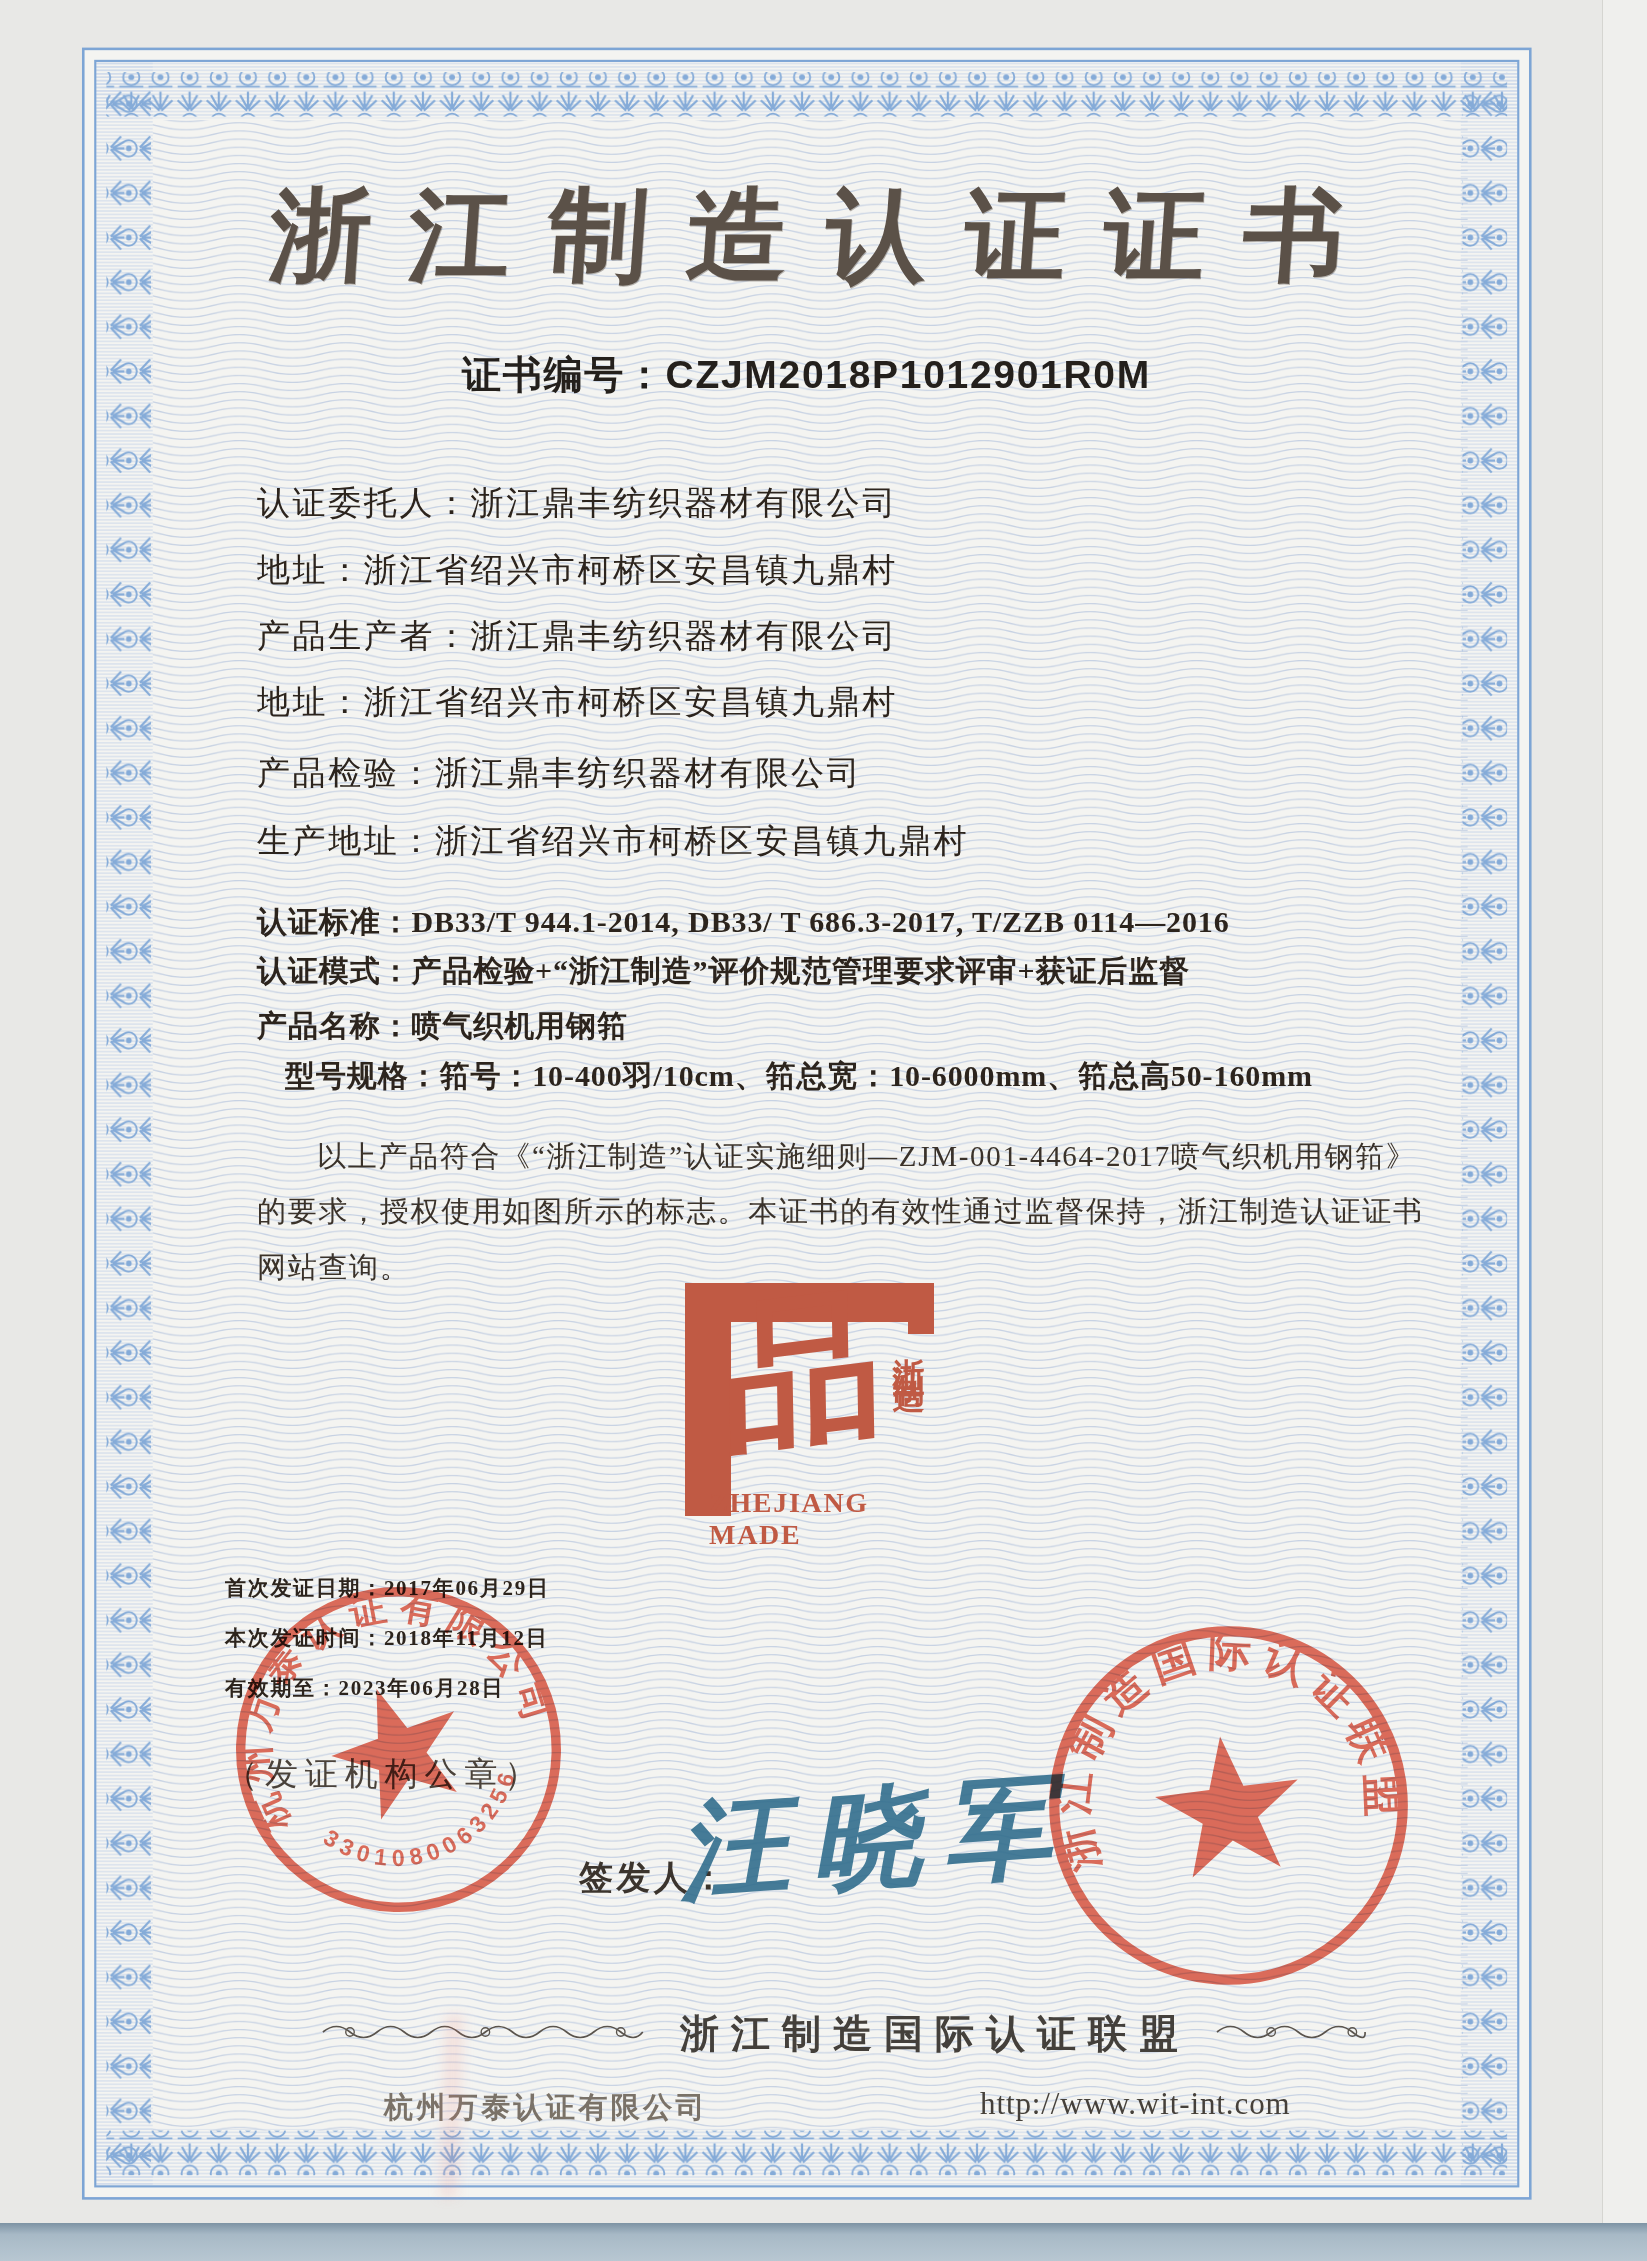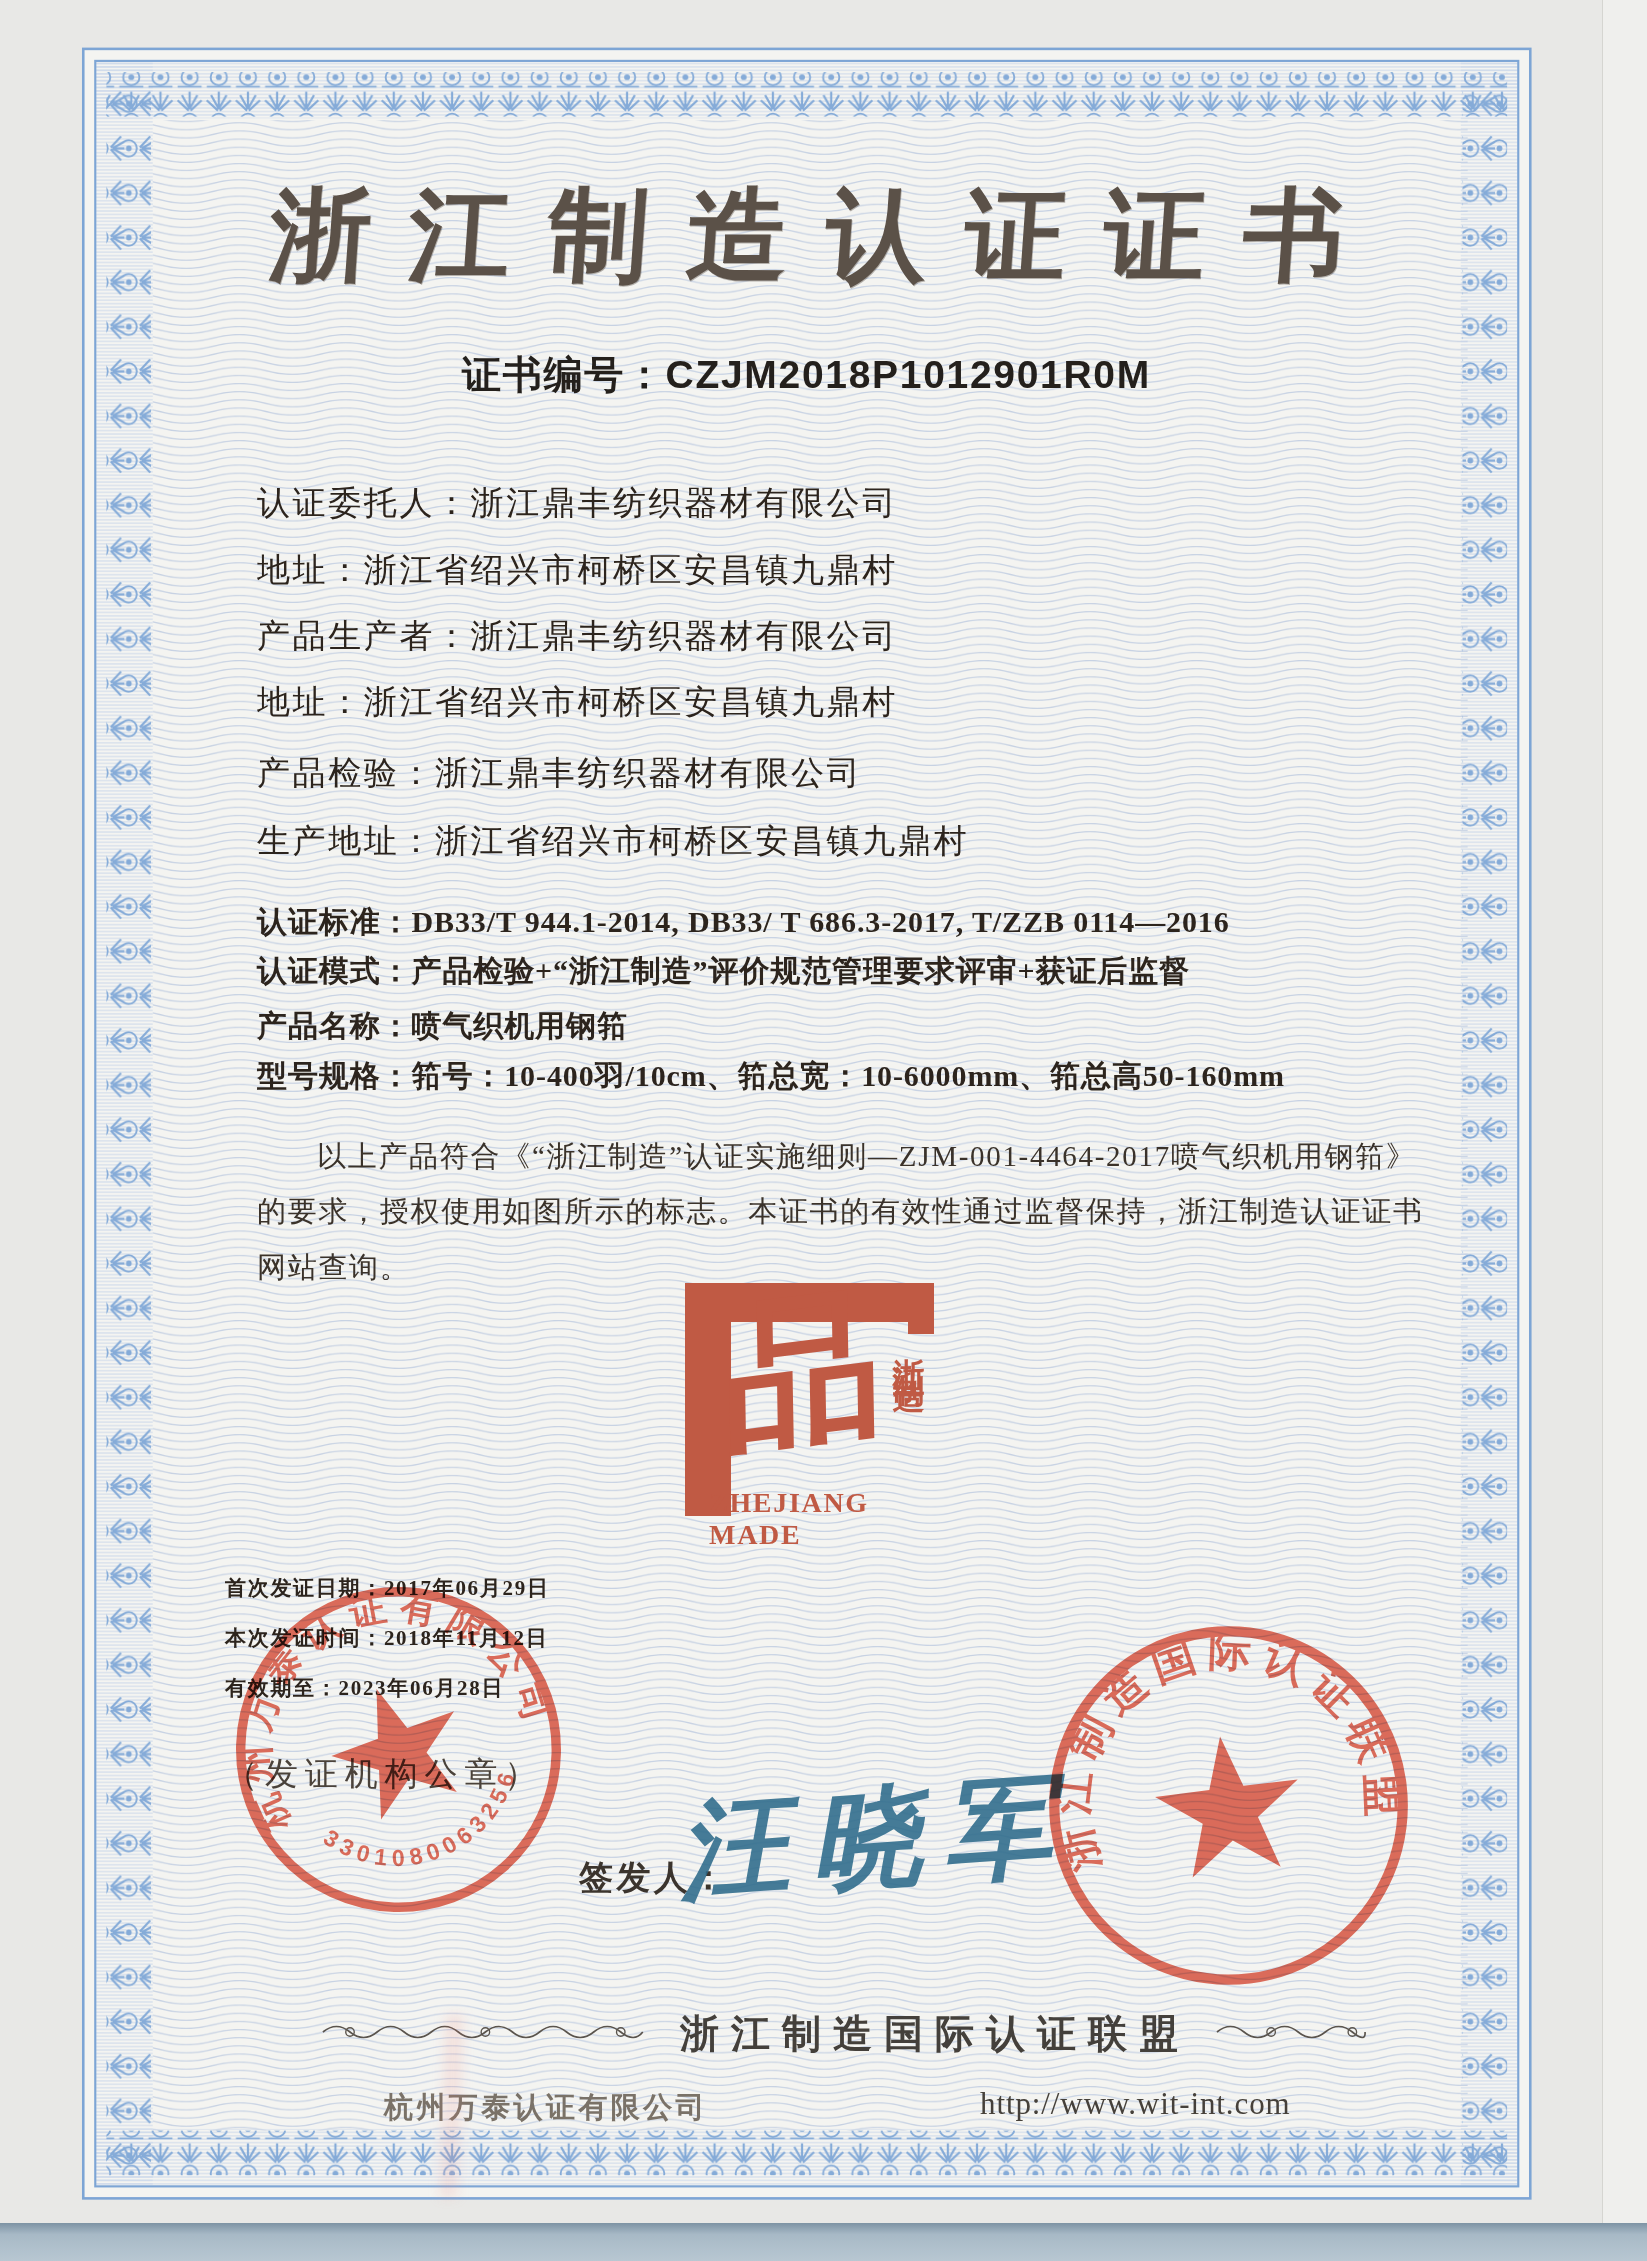--- a/index.html
+++ b/index.html
@@ -105,21 +105,21 @@
   <div class="abs infoline" style="top:461px;">认证委托人：浙江鼎丰纺织器材有限公司</div>
   <div class="abs infoline" style="top:528px;">地址：浙江省绍兴市柯桥区安昌镇九鼎村</div>
   <div class="abs infoline" style="top:594px;">产品生产者：浙江鼎丰纺织器材有限公司</div>
   <div class="abs infoline" style="top:660px;">地址：浙江省绍兴市柯桥区安昌镇九鼎村</div>
   <div class="abs infoline" style="top:731px;">产品检验：浙江鼎丰纺织器材有限公司</div>
   <div class="abs infoline" style="top:799px;">生产地址：浙江省绍兴市柯桥区安昌镇九鼎村</div>
 
   <div class="abs specline" style="top:902px;">认证标准：DB33/T 944.1-2014, DB33/ T 686.3-2017, T/ZZB 0114—2016</div>
   <div class="abs specline" style="top:951px;">认证模式：产品检验+“浙江制造”评价规范管理要求评审+获证后监督</div>
   <div class="abs specline" style="top:1006px;">产品名称：喷气织机用钢筘</div>
-  <div class="abs specline" style="top:1056px;">型号规格：筘号：10-400羽/10cm、筘总宽：10-6000mm、筘总高50-160mm</div>
+  <div class="abs specline" style="top:1056px;margin-left:28px;">型号规格：筘号：10-400羽/10cm、筘总宽：10-6000mm、筘总高50-160mm</div>
 
   <div class="abs paraline indent" style="top:1137px;">以上产品符合《“浙江制造”认证实施细则—ZJM-001-4464-2017喷气织机用钢筘》</div>
   <div class="abs paraline" style="top:1192px;">的要求，授权使用如图所示的标志。本证书的有效性通过监督保持，浙江制造认证证书</div>
   <div class="abs paraline" style="top:1248px;">网站查询。</div>
 
   <div class="abs logo">
     <div class="bar" style="left:0;top:0;width:249px;height:39px;"></div>
     <div class="bar" style="left:0;top:0;width:46px;height:233px;"></div>
     <div class="bar" style="left:223px;top:39px;width:26px;height:12px;"></div>
     <div class="glyph">品</div>

